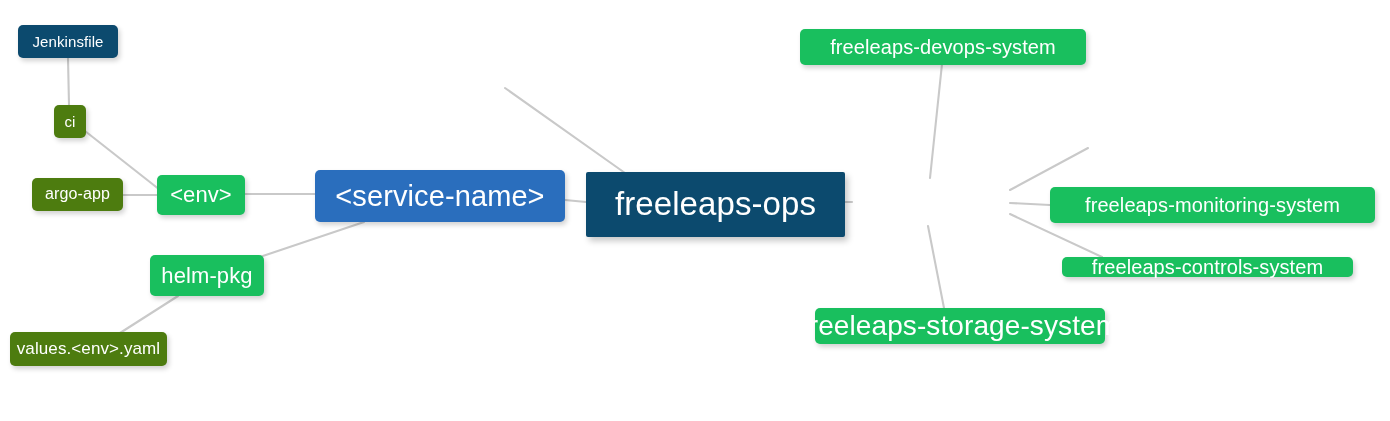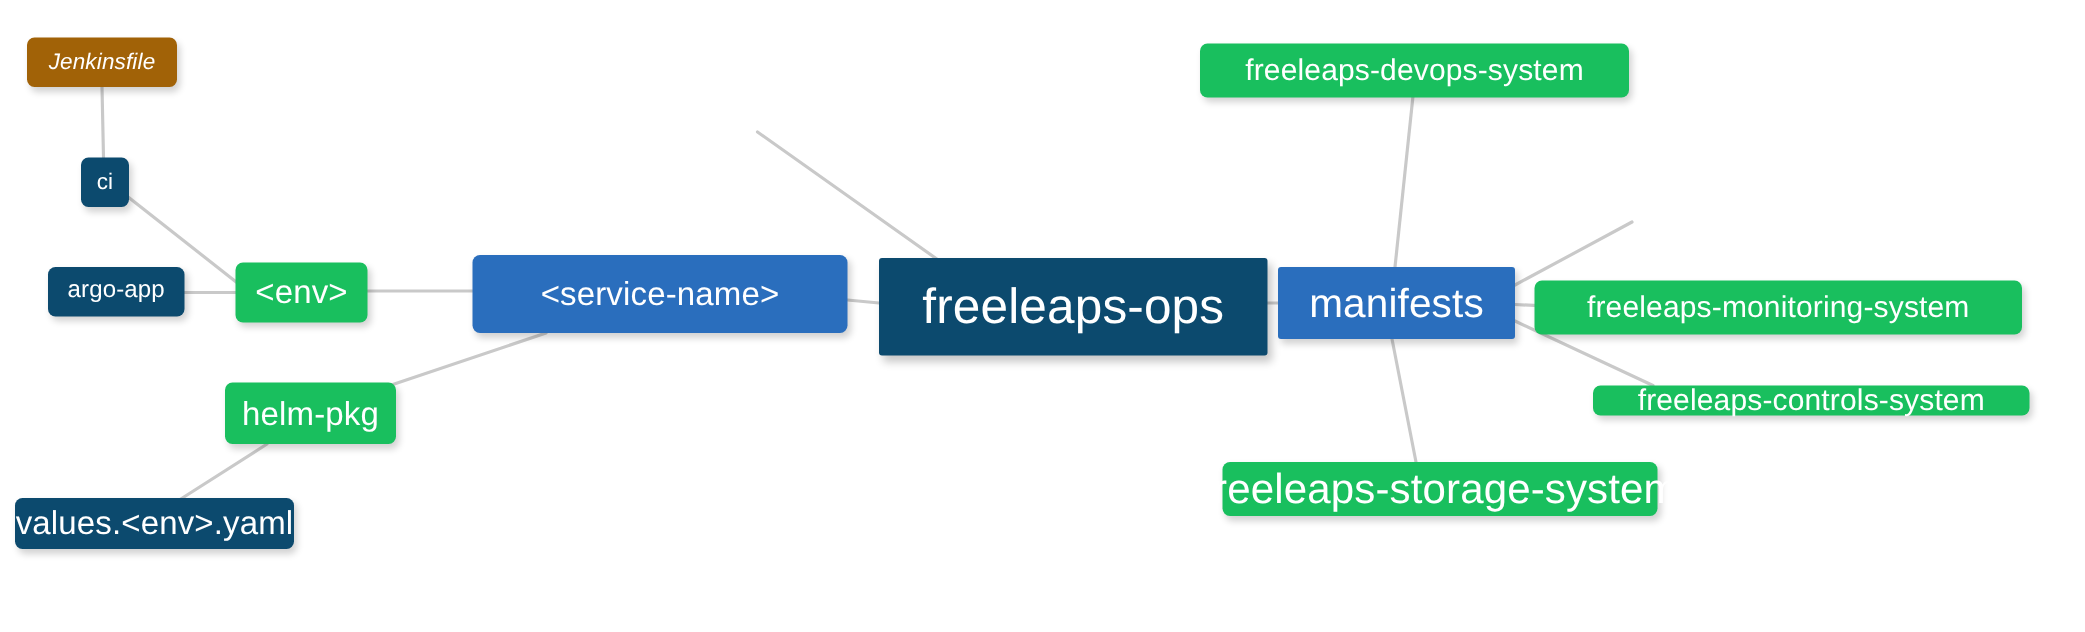--- a/index.html
+++ b/index.html
@@ -42,22 +42,22 @@
     letter-spacing: 0.1px;
   }
   .node.sharp { border-radius: 2px; }
   .n-root {
     background: #0c4a6e;
     border-radius: 3px;
     box-shadow: 3px 4px 6px rgba(0,0,0,0.22);
   }
   .n-blue  { background: #2a6ebd; }
   .n-green { background: #19bf5e; }
-  .n-red   { background: #0c4a6e; }
-  .n-orange{ background: #a16207; font-style: italic; }
+  .n-red   { background: #4d7c0f; }
+  .n-orange{ background: #0c4a6e; }
 </style>
 </head>
 <body>
 
 <div id="canvas">
 
   <svg id="edges" viewBox="0 0 1390 421" xmlns="http://www.w3.org/2000/svg">
     <g fill="none" stroke="#c9c9c9" stroke-width="2.1" stroke-linecap="round">
       <path d="M 68 58 L 69 105"></path>
       <path d="M 85 131 L 160 190"></path>
@@ -81,51 +81,48 @@
   </div>
 
   <div class="node n-red" style="left:54px; top:105px; width:32px; height:33px; font-size:15px;">
     <span>ci</span>
   </div>
 
   <div class="node n-red" style="left:32px; top:178px; width:91px; height:33px; font-size:16px;">
     <span>argo-app</span>
   </div>
 
-  <div class="node n-red" style="left:10px; top:332px; width:186px; height:34px; font-size:22px;">
+  <div class="node n-red" style="left:10px; top:332px; width:157px; height:34px; font-size:17px;">
     <span>values.&lt;env&gt;.yaml</span>
   </div>
 
   <div class="node n-green" style="left:157px; top:175px; width:88px; height:40px; font-size:22px;">
     <span>&lt;env&gt;</span>
   </div>
 
   <div class="node n-green" style="left:150px; top:255px; width:114px; height:41px; font-size:22px;">
     <span>helm-pkg</span>
   </div>
 
 
-  <div class="node n-blue" style="left:315px; top:170px; width:250px; height:52px; font-size:22px;">
+  <div class="node n-blue" style="left:315px; top:170px; width:250px; height:52px; font-size:29px;">
     <span>&lt;service-name&gt;</span>
   </div>
 
   <div class="node n-root sharp" style="left:586px; top:172px; width:259px; height:65px; font-size:33px;">
     <span>freeleaps-ops</span>
   </div>
 
-  <div class="node n-blue sharp" style="left:852px; top:178px; width:158px; height:48px; font-size:27px;">
-    <span>manifests</span>
-  </div>
 
   <div class="node n-green" style="left:800px; top:29px; width:286px; height:36px; font-size:20px;justify-content:center;">
     <span>freeleaps-devops-system</span>
   </div>
 
 
-  <div class="node n-green" style="left:1023px; top:187px; width:325px; height:36px; font-size:20px;">
+  <div class="node n-green" style="left:1050px; top:187px; width:325px; height:36px; font-size:20px;">
     <span>freeleaps-monitoring-system</span>
   </div>
 
   <div class="node n-green" style="left:1062px; top:257px; width:291px; height:20px; font-size:20px;">
     <span>freeleaps-controls-system</span>
   </div>
 
   <div class="node n-green" style="left:815px; top:308px; width:290px; height:36px; font-size:28px;">
     <span>freeleaps-storage-system</span>
   </div>

